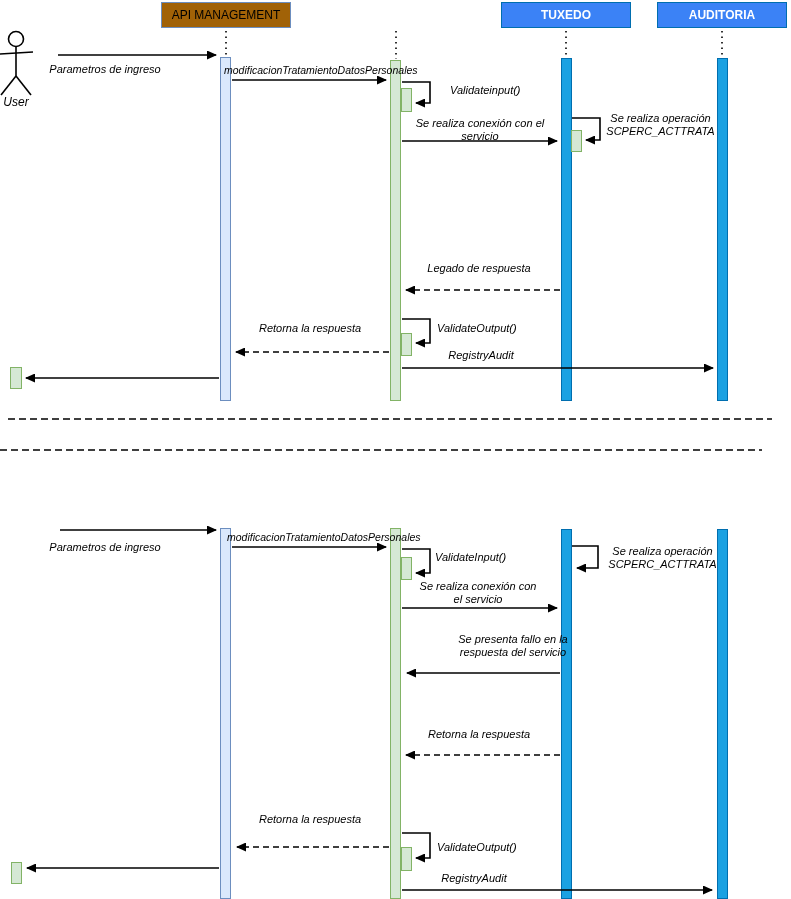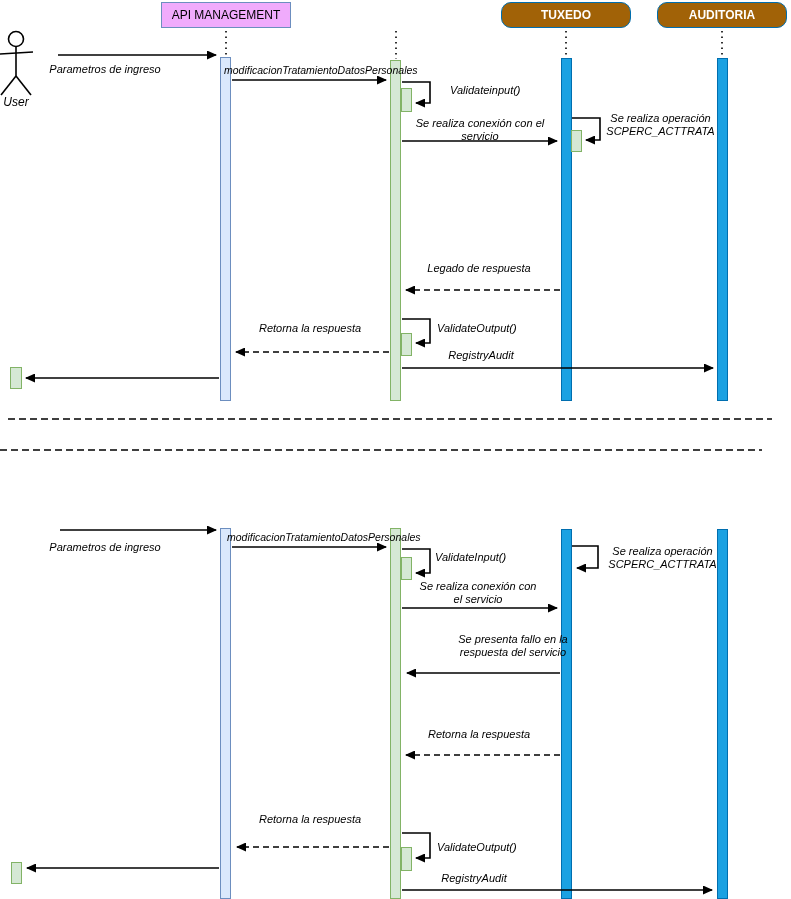--- a/index.html
+++ b/index.html
@@ -1,23 +1,23 @@
 <!DOCTYPE html>
 <html><head>
 <meta charset="utf-8">
 <style>
   html,body{margin:0;padding:0;background:#ffffff;}
   body{font-family:"Liberation Sans",sans-serif;color:#000;}
   #canvas{position:relative;width:791px;height:899px;background:#fff;overflow:hidden;}
 
   .pbox{position:absolute;height:26px;width:130px;display:flex;align-items:center;justify-content:center;
         font-size:12px;box-sizing:border-box;border:1px solid;}
-  .pbox.lblue{background:#f0abfc;border-color:#6c8ebf;color:#000;}
+  .pbox.lblue{background:#a16207;border-color:#6c8ebf;color:#000;}
   .pbox.green{background:#d5e8d4;border-color:#82b366;color:#000;}
-  .pbox.sysblue{background:#a16207;border-color:#006eaf;color:#ffffff;font-weight:bold;border-radius:10px;}
+  .pbox.sysblue{background:#3b82f6;border-color:#006eaf;color:#ffffff;font-weight:bold;}
 
   .bar{position:absolute;width:11px;box-sizing:border-box;border:1px solid;}
   .bar.lblue{background:#dae8fc;border-color:#6c8ebf;}
   .bar.green{background:#d5e8d4;border-color:#82b366;}
   .bar.sysblue{background:#1ba1e2;border-color:#006eaf;}
 
   .sub{position:absolute;width:11px;box-sizing:border-box;background:#d5e8d4;border:1px solid #82b366;}
 
   .lbl{position:absolute;font-size:11px;line-height:13px;text-align:center;color:#000;font-style:italic;}
   .lbl.nw{white-space:nowrap;text-align:left;}

